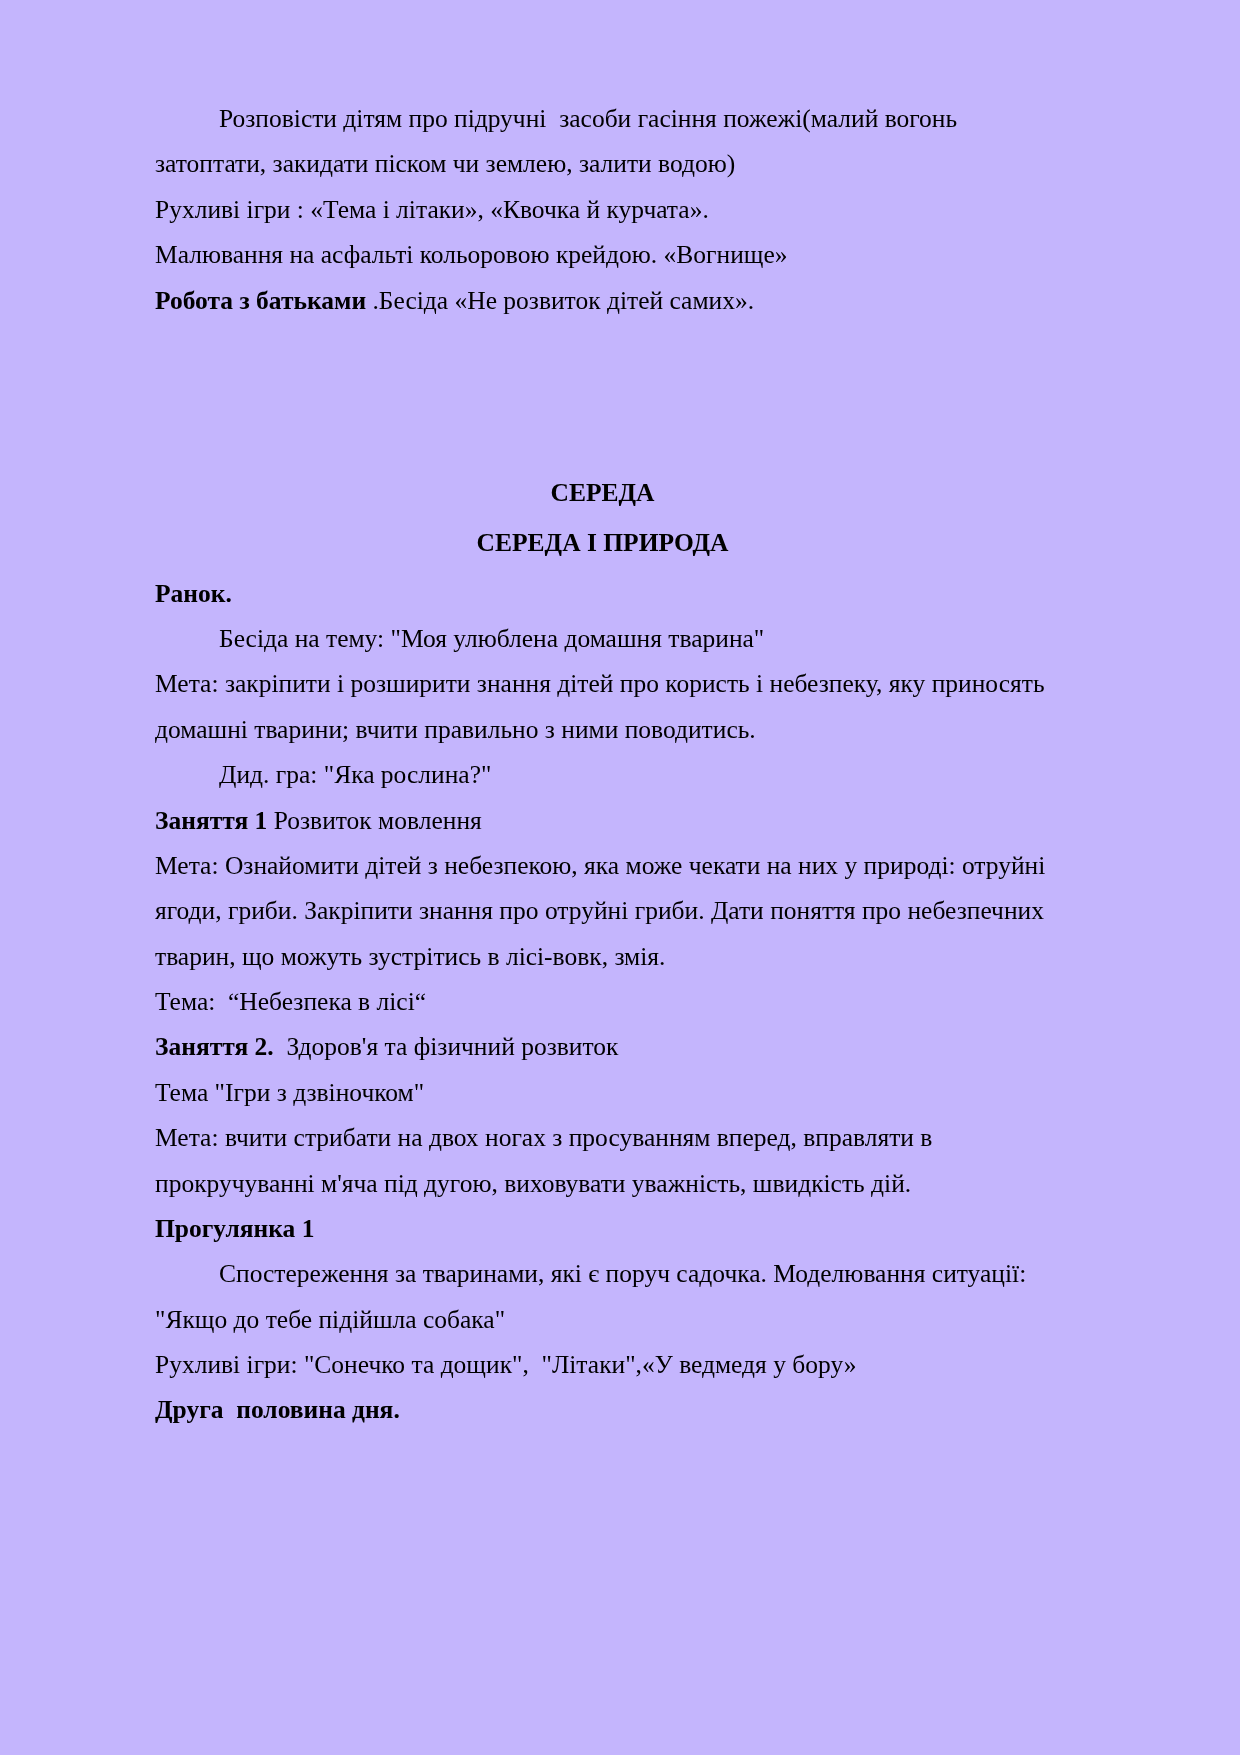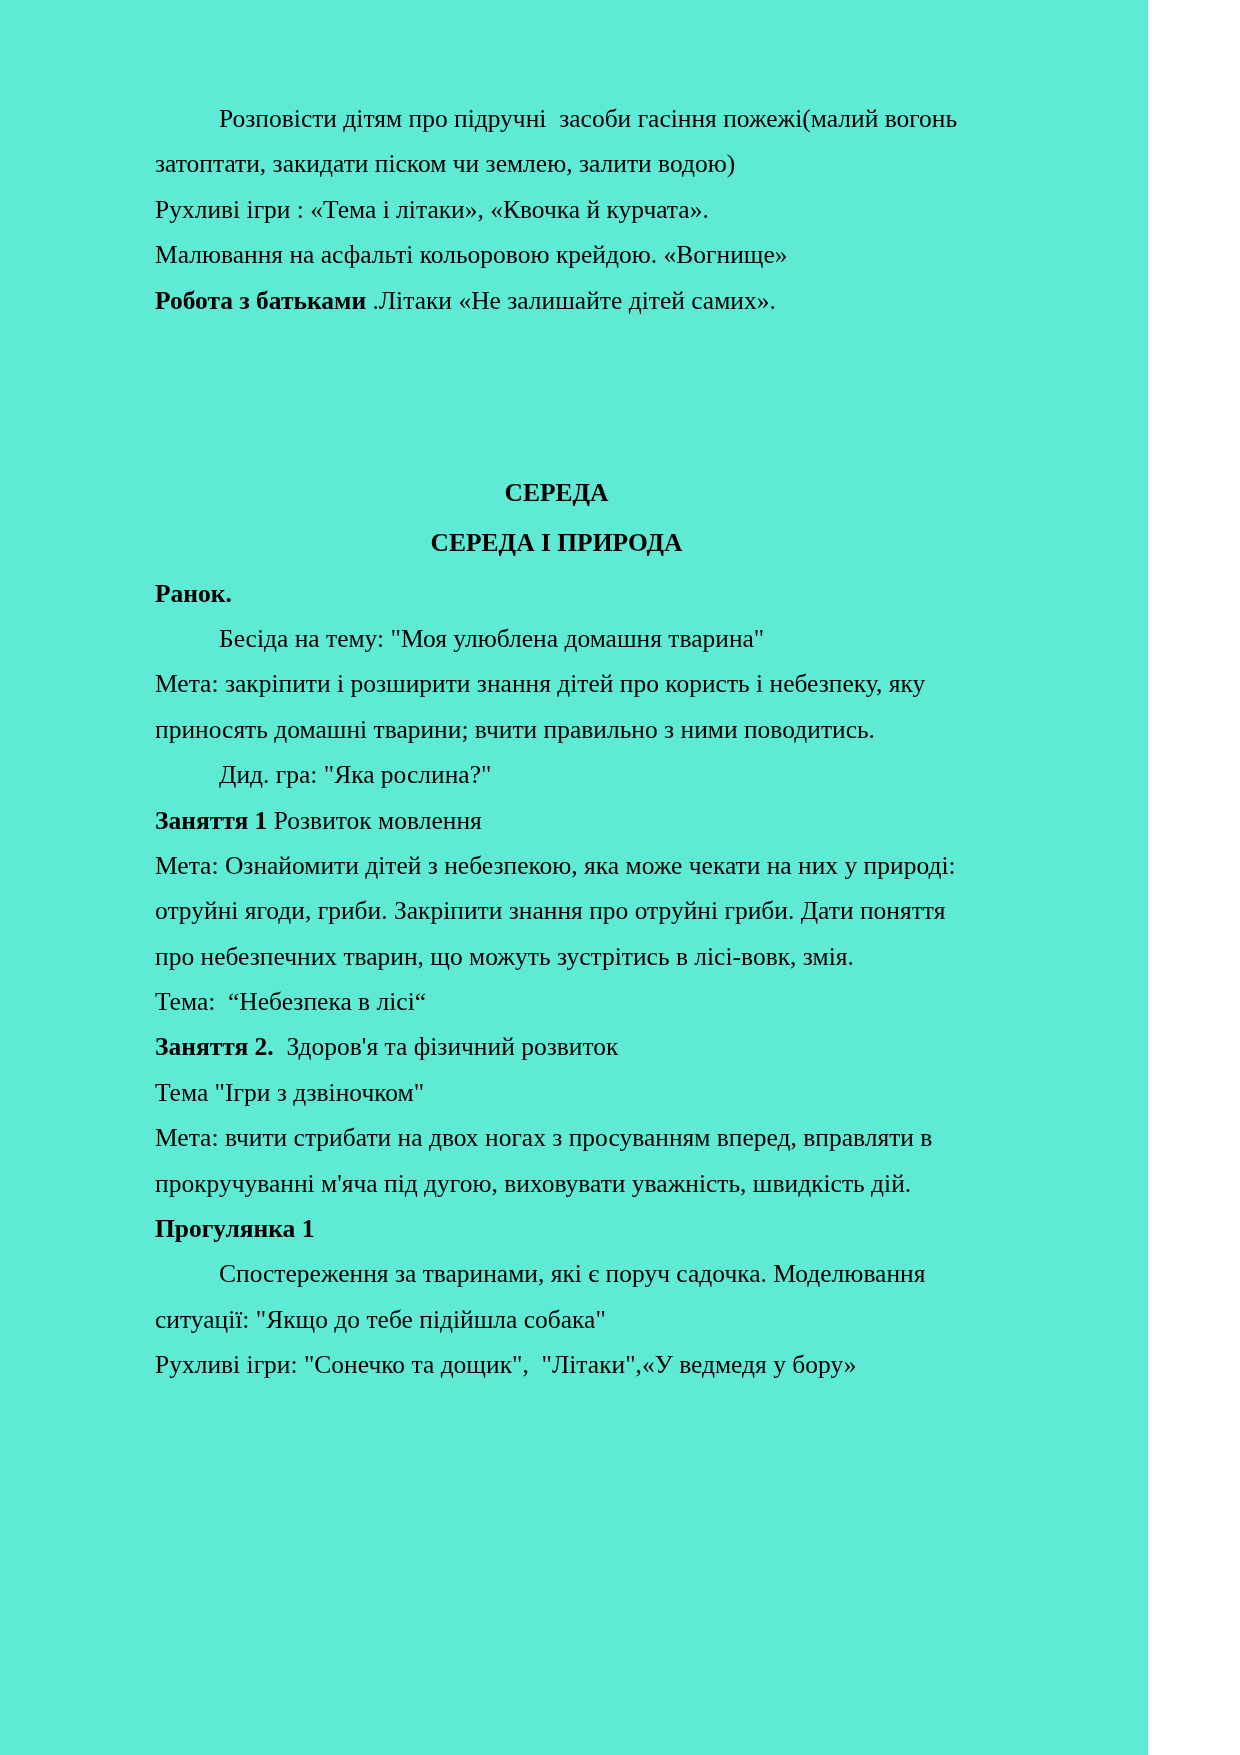--- a/index.html
+++ b/index.html
@@ -10,25 +10,25 @@
   }
   body {
     width: 1240px;
     height: 1755px;
     font-family: "Liberation Serif", "DejaVu Serif", serif;
     color: #000000;
     -webkit-font-smoothing: antialiased;
   }
   .page {
     position: relative;
-    width: 1148px;
+    width: 1240px;
     height: 1755px;
     box-sizing: border-box;
     padding: 96px 190px 96px 155px;
-    background: #5eead4;
+    background: #c4b5fd;
   }
   .doc-body {
     font-size: 25.5px;
     line-height: 1.78;
   }
   p.para {
     margin: 0;
     padding: 0;
     text-align: left;
     white-space: pre-wrap;
@@ -52,21 +52,21 @@
 </head>
 <body>
 
 <div class="page">
   <div class="doc-body">
 
     <div id="top-section">
         <p class="para indent"><span>Розповісти дітям про підручні  засоби гасіння пожежі(малий вогонь затоптати, закидати піском чи землею, залити водою)</span></p>
         <p class="para"><span>Рухливі ігри : «Тема і літаки», «Квочка й курчата».</span></p>
         <p class="para"><span>Малювання на асфальті кольоровою крейдою. «Вогнище»</span></p>
-        <p class="para"><span class="bold">Робота з батьками </span><span>.Літаки «Не залишайте дітей самих».</span></p>
+        <p class="para"><span class="bold">Робота з батьками </span><span>.Бесіда «Не розвиток дітей самих».</span></p>
       </div>
 
     <div class="spacer-lg"></div>
 
     <p class="center">СЕРЕДА</p>
     <p class="center">СЕРЕДА І ПРИРОДА</p>
 
     <div id="main-section">
         <p class="para"><span class="bold">Ранок.</span></p>
         <p class="para indent"><span>Бесіда на тему: "Моя улюблена домашня тварина"</span></p>
@@ -74,16 +74,17 @@
         <p class="para indent"><span>Дид. гра: "Яка рослина?"</span></p>
         <p class="para"><span class="bold">Заняття 1</span><span> Розвиток мовлення</span></p>
         <p class="para"><span>Мета: Ознайомити дітей з небезпекою, яка може чекати на них у природі: отруйні ягоди, гриби. Закріпити знання про отруйні гриби. Дати поняття про небезпечних тварин, що можуть зустрітись в лісі-вовк, змія.</span></p>
         <p class="para"><span>Тема:  “Небезпека в лісі“</span></p>
         <p class="para"><span class="bold">Заняття 2.</span><span>  Здоров'я та фізичний розвиток</span></p>
         <p class="para"><span>Тема "Ігри з дзвіночком"</span></p>
         <p class="para"><span>Мета: вчити стрибати на двох ногах з просуванням вперед, вправляти в прокручуванні м'яча під дугою, виховувати уважність, швидкість дій.</span></p>
         <p class="para"><span class="bold">Прогулянка 1</span></p>
         <p class="para indent"><span>Спостереження за тваринами, які є поруч садочка. Моделювання ситуації: "Якщо до тебе підійшла собака"</span></p>
         <p class="para"><span>Рухливі ігри: "Сонечко та дощик",  "Літаки",«У ведмедя у бору»</span></p>
+        <p class="para"><span class="bold">Друга  половина дня.</span></p>
       </div>
 
   </div>
 </div>
 
 </body></html>

